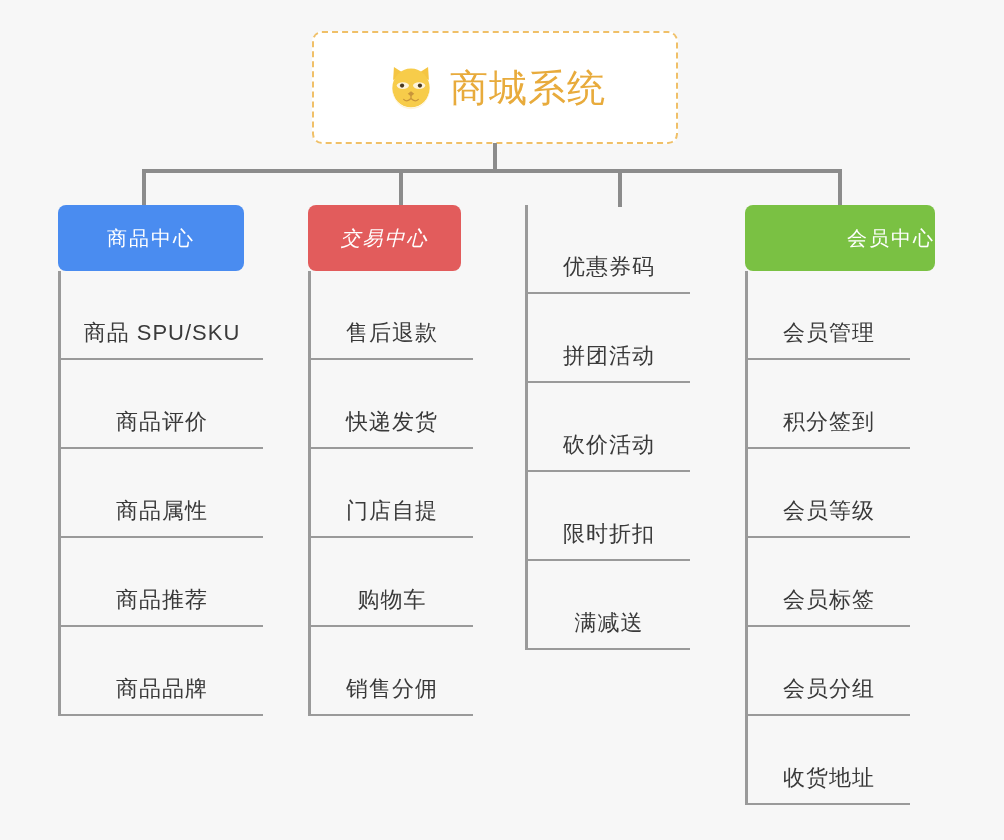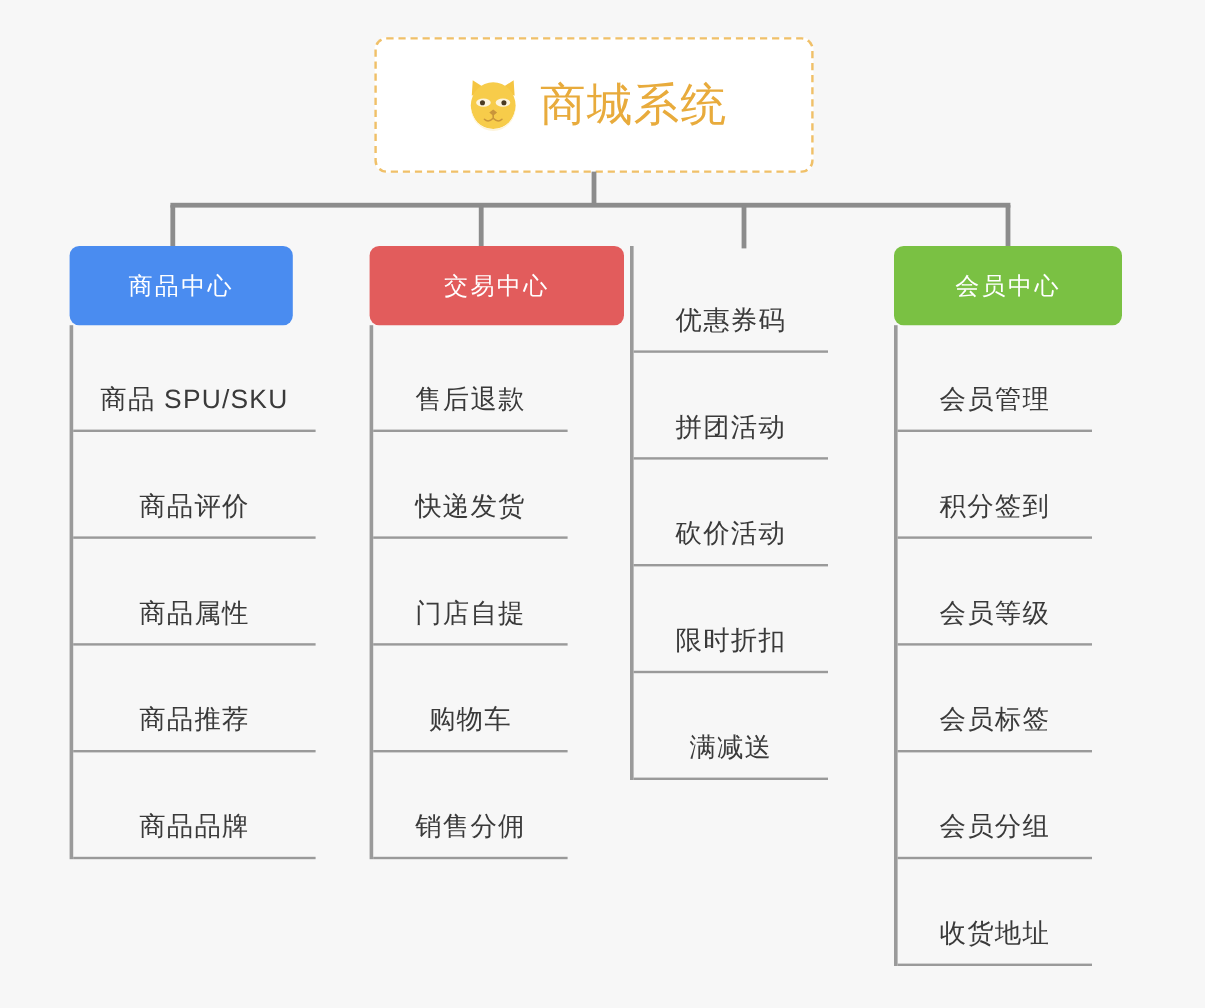--- a/index.html
+++ b/index.html
@@ -90,23 +90,23 @@
     border-radius: 8px;
     display: flex;
     align-items: center;
     justify-content: center;
     color: #ffffff;
     font-size: 20px;
     letter-spacing: 2px;
     white-space: nowrap;
   }
   .col-0 .cat-box { width: 186px; }
-  .col-1 .cat-box { width: 212px; }
+  .col-1 .cat-box { width: 153px; font-style: italic; }
   .col-2 .cat-box { width: 190px; }
-  .col-3 .cat-box { width: 190px; }
+  .col-3 .cat-box { width: 190px; justify-content: flex-end; }
 
   
   .leaf-list {
     position: relative;
     margin-top: 0;
     padding-top: 0;
     border-left: 3px solid #9a9a9a;
     width: 100%;
     box-sizing: border-box;
   }

